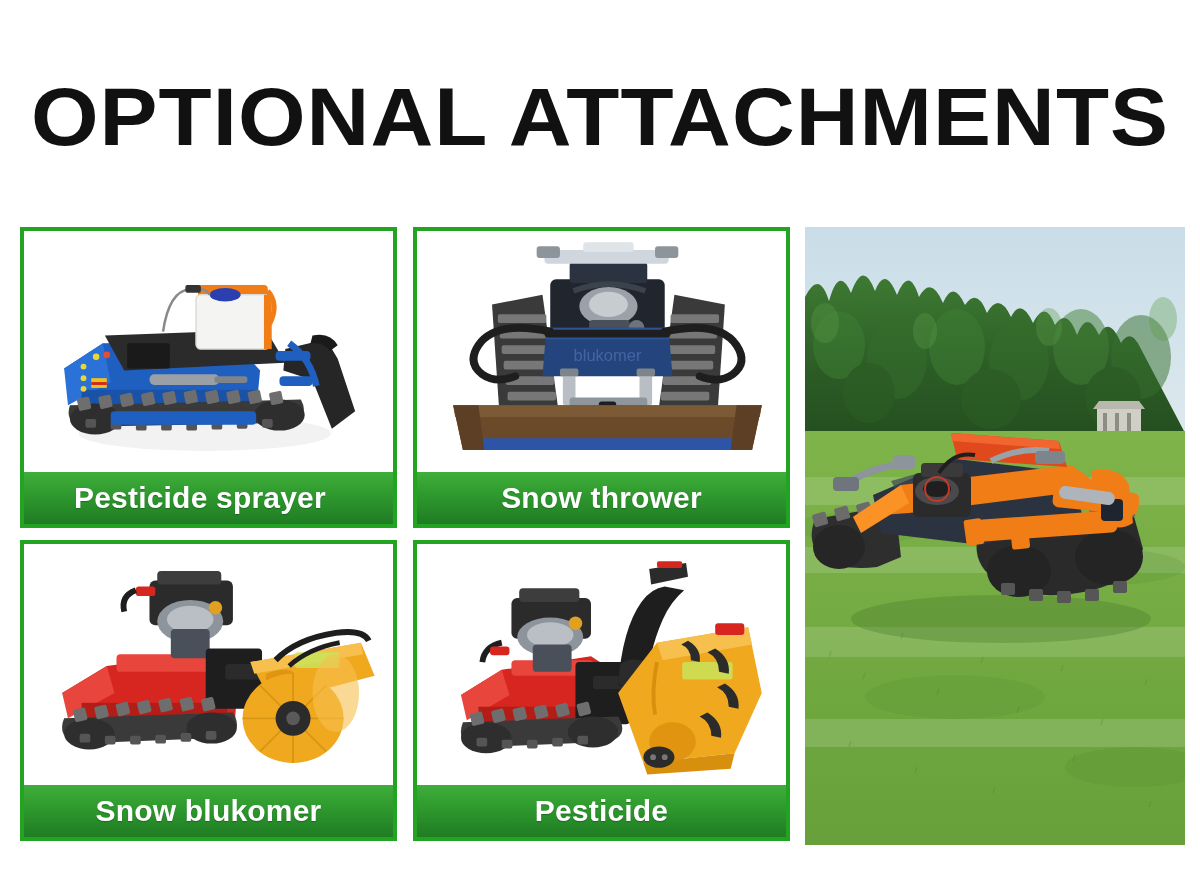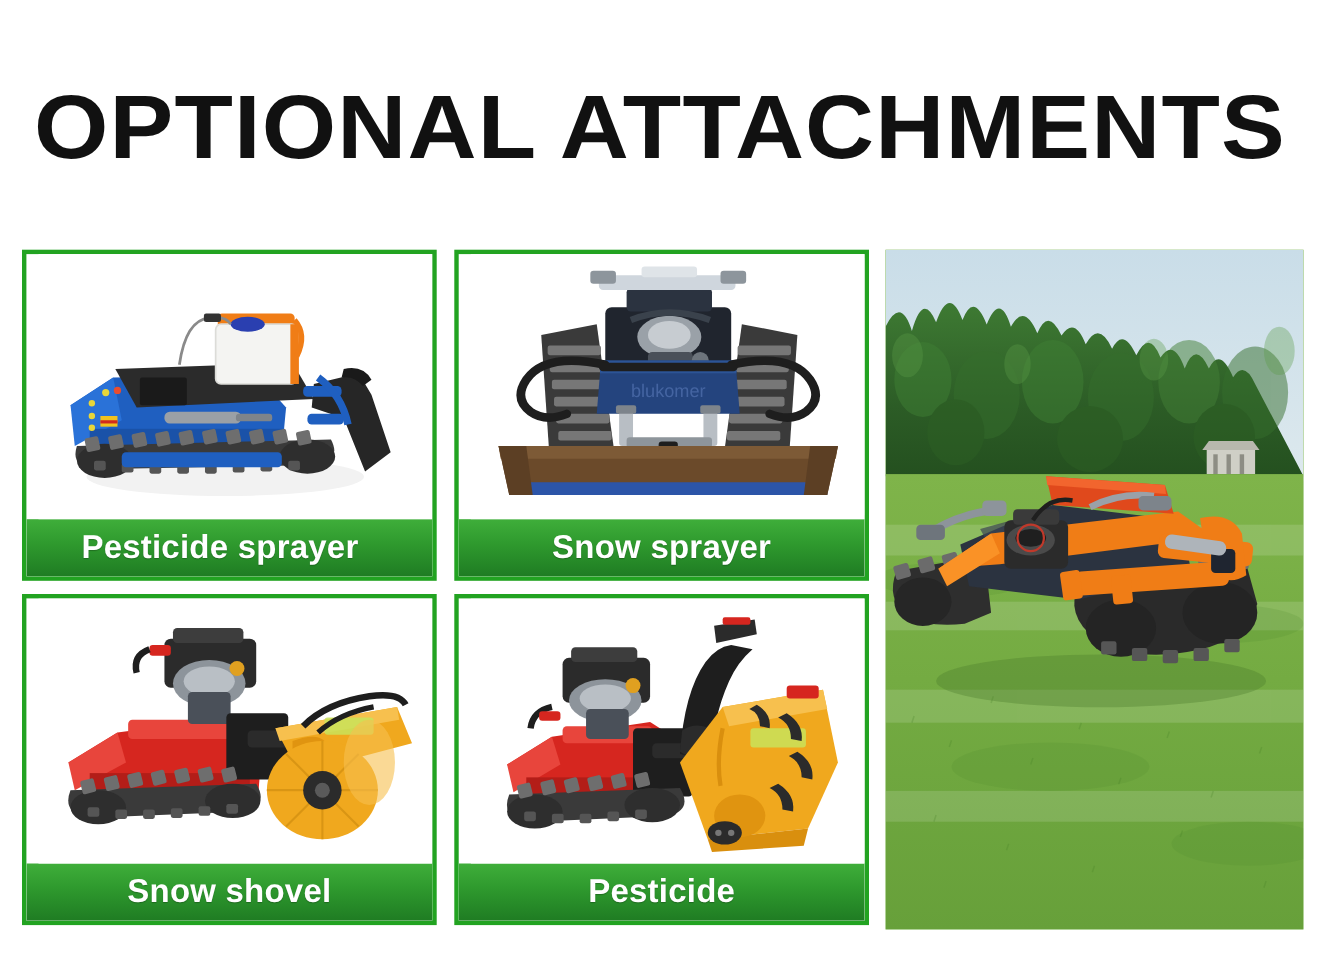--- a/index.html
+++ b/index.html
@@ -239,21 +239,21 @@
             <rect x="176" y="172" width="18" height="34" rx="3" fill="#1e1e1e"></rect>
 
             <path d="M26 176 L344 176 L334 222 L36 222 Z" fill="#6b4a2a"></path>
             <path d="M26 176 L344 176 L342 188 L28 188 Z" fill="#7d5a36"></path>
             <path d="M36 210 L334 210 L334 222 L36 222 Z" fill="#2c55a8"></path>
             <path d="M26 176 L52 176 L58 222 L36 222 Z" fill="#5c3f24"></path>
             <path d="M318 176 L344 176 L334 222 L312 222 Z" fill="#5c3f24"></path>
           </g>
         </svg>
       </div>
-      <div class="card-label">Snow sprayer</div>
+      <div class="card-label">Snow thrower</div>
     </div>
 
     <div class="card c2">
       <div class="card-photo">
         <svg class="art" viewBox="0 0 369 241" preserveAspectRatio="xMidYMid meet">
           <rect width="369" height="241" fill="#ffffff"></rect>
           <g>
 
             <path d="M28 150 L74 122 L180 108 L210 124 L206 180 L60 196 Z" fill="#d6261f"></path>
             <path d="M28 150 L74 122 L82 150 L34 176 Z" fill="#e8453c"></path>
@@ -311,21 +311,21 @@
               <line x1="266" y1="176" x2="232" y2="210"></line>
               <line x1="266" y1="176" x2="214" y2="176"></line>
               <line x1="266" y1="176" x2="232" y2="142"></line>
             </g>
             <circle cx="266" cy="176" r="18" fill="#2b2b2b"></circle>
             <circle cx="266" cy="176" r="7" fill="#5a5a5a"></circle>
             <ellipse cx="310" cy="150" rx="24" ry="40" fill="#f7c04e" opacity="0.6"></ellipse>
           </g>
         </svg>
       </div>
-      <div class="card-label">Snow shovel</div>
+      <div class="card-label">Snow blukomer</div>
     </div>
 
     <div class="card c3">
       <div class="card-photo">
         <svg class="art" viewBox="0 0 369 241" preserveAspectRatio="xMidYMid meet">
           <rect width="369" height="241" fill="#ffffff"></rect>
           <g>
 
             <path d="M34 152 L76 126 L168 112 L196 130 L192 182 L62 198 Z" fill="#d6261f"></path>
             <path d="M34 152 L76 126 L84 152 L40 178 Z" fill="#e8453c"></path>

